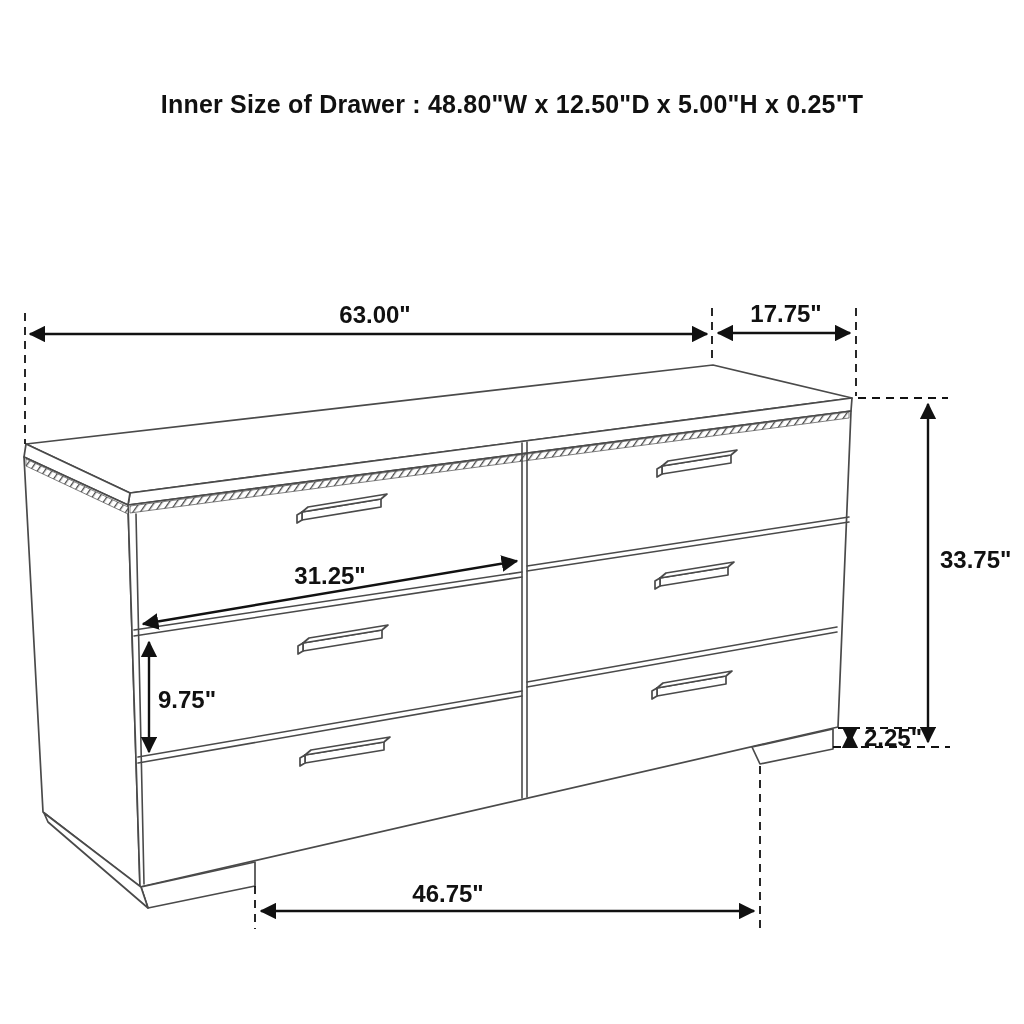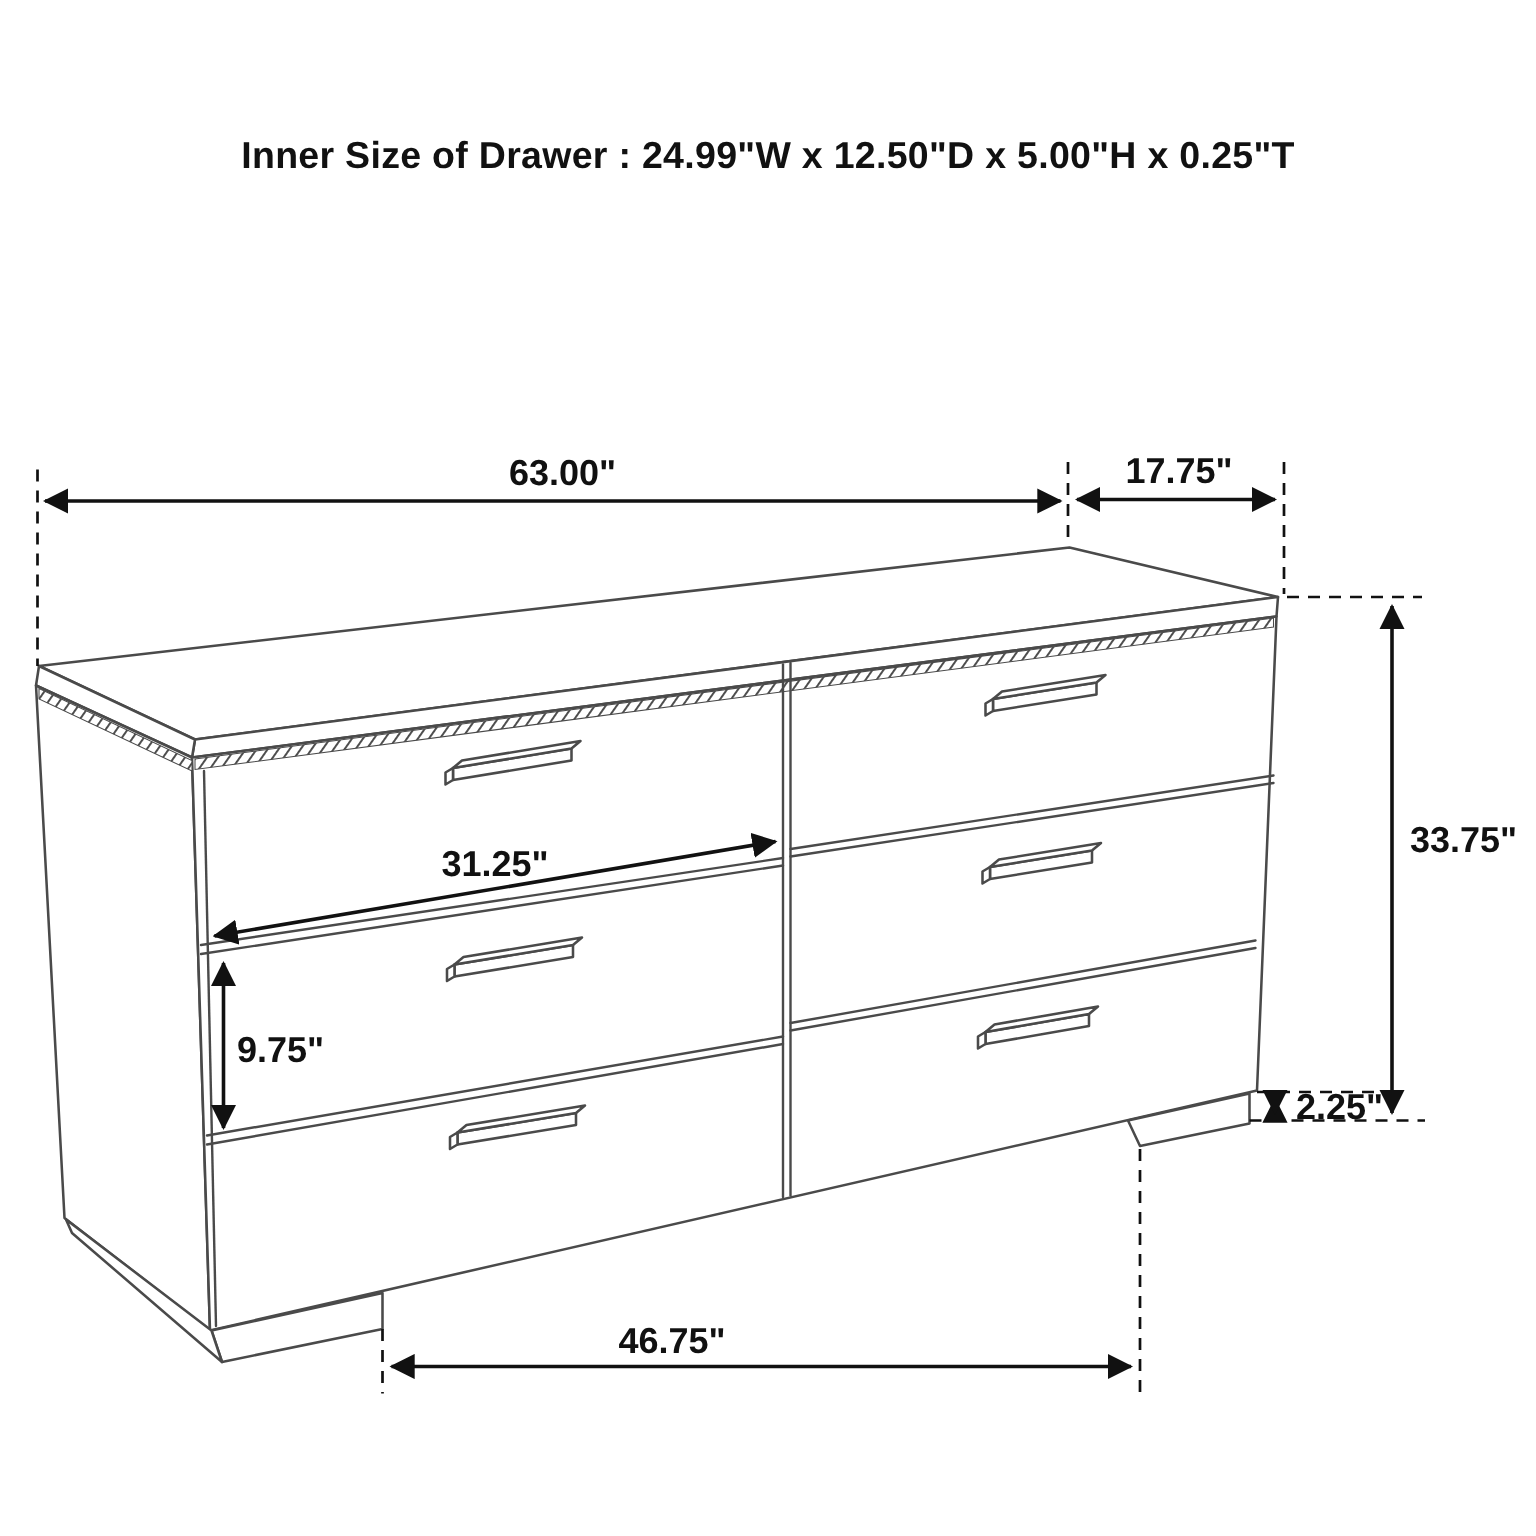--- a/index.html
+++ b/index.html
@@ -13,21 +13,21 @@
   .hatchband{fill:url(#hatch);stroke:#4a4a4a;stroke-width:0.7;}
   .dim{fill:none;stroke:#111111;stroke-width:2.4;}
   .ext{fill:none;stroke:#111111;stroke-width:1.8;stroke-dasharray:8 6;}
   .dimlabel{font-family:"Liberation Sans",sans-serif;font-size:24px;font-weight:bold;fill:#111111;}
 </style>
 </head>
 <body>
 
 <div id="page">
 
-  <div id="diagram-title">Inner Size of Drawer : 24.99"W x 12.50"D x 5.00"H x 0.25"T</div>
+  <div id="diagram-title">Inner Size of Drawer : 48.80"W x 12.50"D x 5.00"H x 0.25"T</div>
 
   <svg width="1024" height="1024" viewBox="0 0 1024 1024">
     <defs>
       <marker id="arr" viewBox="0 0 10 10" refX="9.2" refY="5" markerWidth="7" markerHeight="7" orient="auto-start-reverse">
         <path d="M0,0 L10,5 L0,10 Z" fill="#111111"></path>
       </marker>
       <pattern id="hatch" width="6" height="6" patternUnits="userSpaceOnUse" patternTransform="rotate(35)">
         <rect width="6" height="6" fill="#ffffff"></rect>
         <line x1="0" y1="0" x2="0" y2="6" stroke="#4a4a4a" stroke-width="2.6"></line>
       </pattern>

